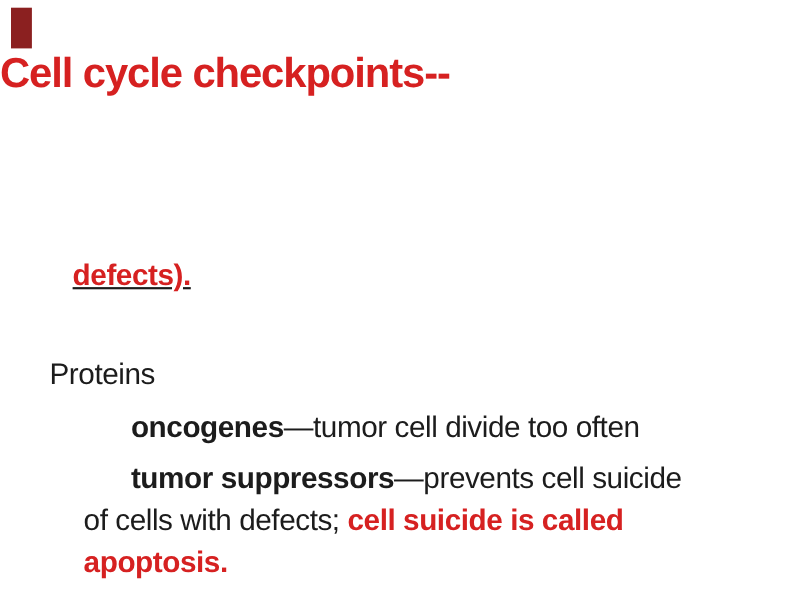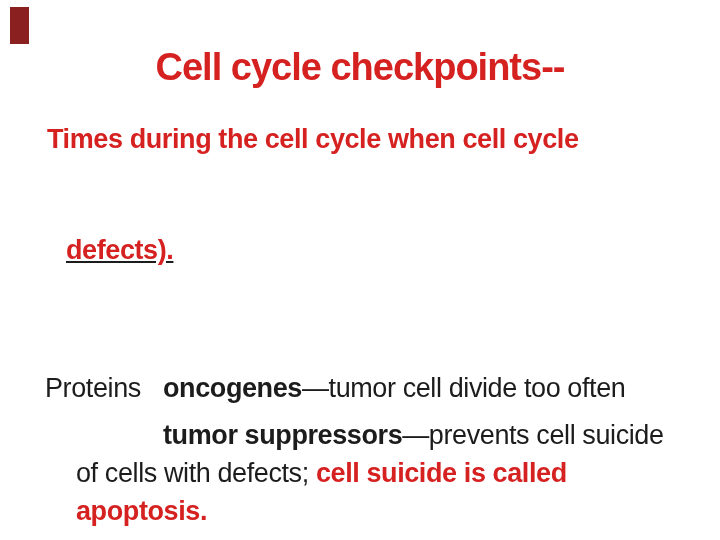--- a/index.html
+++ b/index.html
@@ -24,52 +24,50 @@
     left: 10px;
     top: 7px;
     width: 19px;
     height: 37px;
   }
   .title {
     position: absolute;
     top: 44px;
     left: 0;
     width: 720px;
-    text-align: center;
     font-size: 38px;
     line-height: 46px;
     font-weight: bold;
     color: var(--red);
     letter-spacing: -1px;
     white-space: pre;
   }
   .body-lines {
     position: absolute;
     inset: 0;
   }
   .line {
     position: absolute;
     white-space: pre;
     font-size: 27px;
     line-height: 37px;
     letter-spacing: -0.4px;
     color: var(--black);
   }
   .seg.k  { color: var(--black); font-weight: normal; }
-  .seg.kb { color: var(--black); font-weight: bold; margin-left: 44px; }
+  .seg.kb { color: var(--black); font-weight: bold; }
   .seg.rb { color: var(--red);  font-weight: bold; }
 </style>
 </head>
 <body>
 
 <div class="slide" style="background: rgb(255, 255, 255);">
   <div class="corner-mark" style="background: rgb(139, 32, 32);"></div>
   <div class="title">Cell cycle checkpoints--</div>
   <div class="body-lines">
-      <div class="line" style="left: 47px; top: 121px;"><span class="seg rb">Times during the cell cycle when cell cycle</span></div>
       <div class="line" style="left: 66px; top: 232px; text-decoration: underline;"><span class="seg rb">defects).</span></div>
-      <div class="line" style="left: 45px; top: 322px; margin-top: 48px;"><span class="seg k">Proteins</span></div>
+      <div class="line" style="left: 45px; top: 322px;"><span class="seg k">Proteins</span></div>
       <div class="line" style="left: 119px; top: 370px;"><span class="seg kb">oncogenes</span><span class="seg k">—tumor cell divide too often</span></div>
       <div class="line" style="left: 119px; top: 417px;"><span class="seg kb">tumor suppressors</span><span class="seg k">—prevents cell suicide</span></div>
       <div class="line" style="left: 76px; top: 493px;"><span class="seg rb">apoptosis.</span></div>
       <div class="line" style="left: 76px; top: 455px;"><span class="seg k">of cells with defects; </span><span class="seg rb">cell suicide is called</span></div>
     </div>
 </div>
 
 </body></html>

